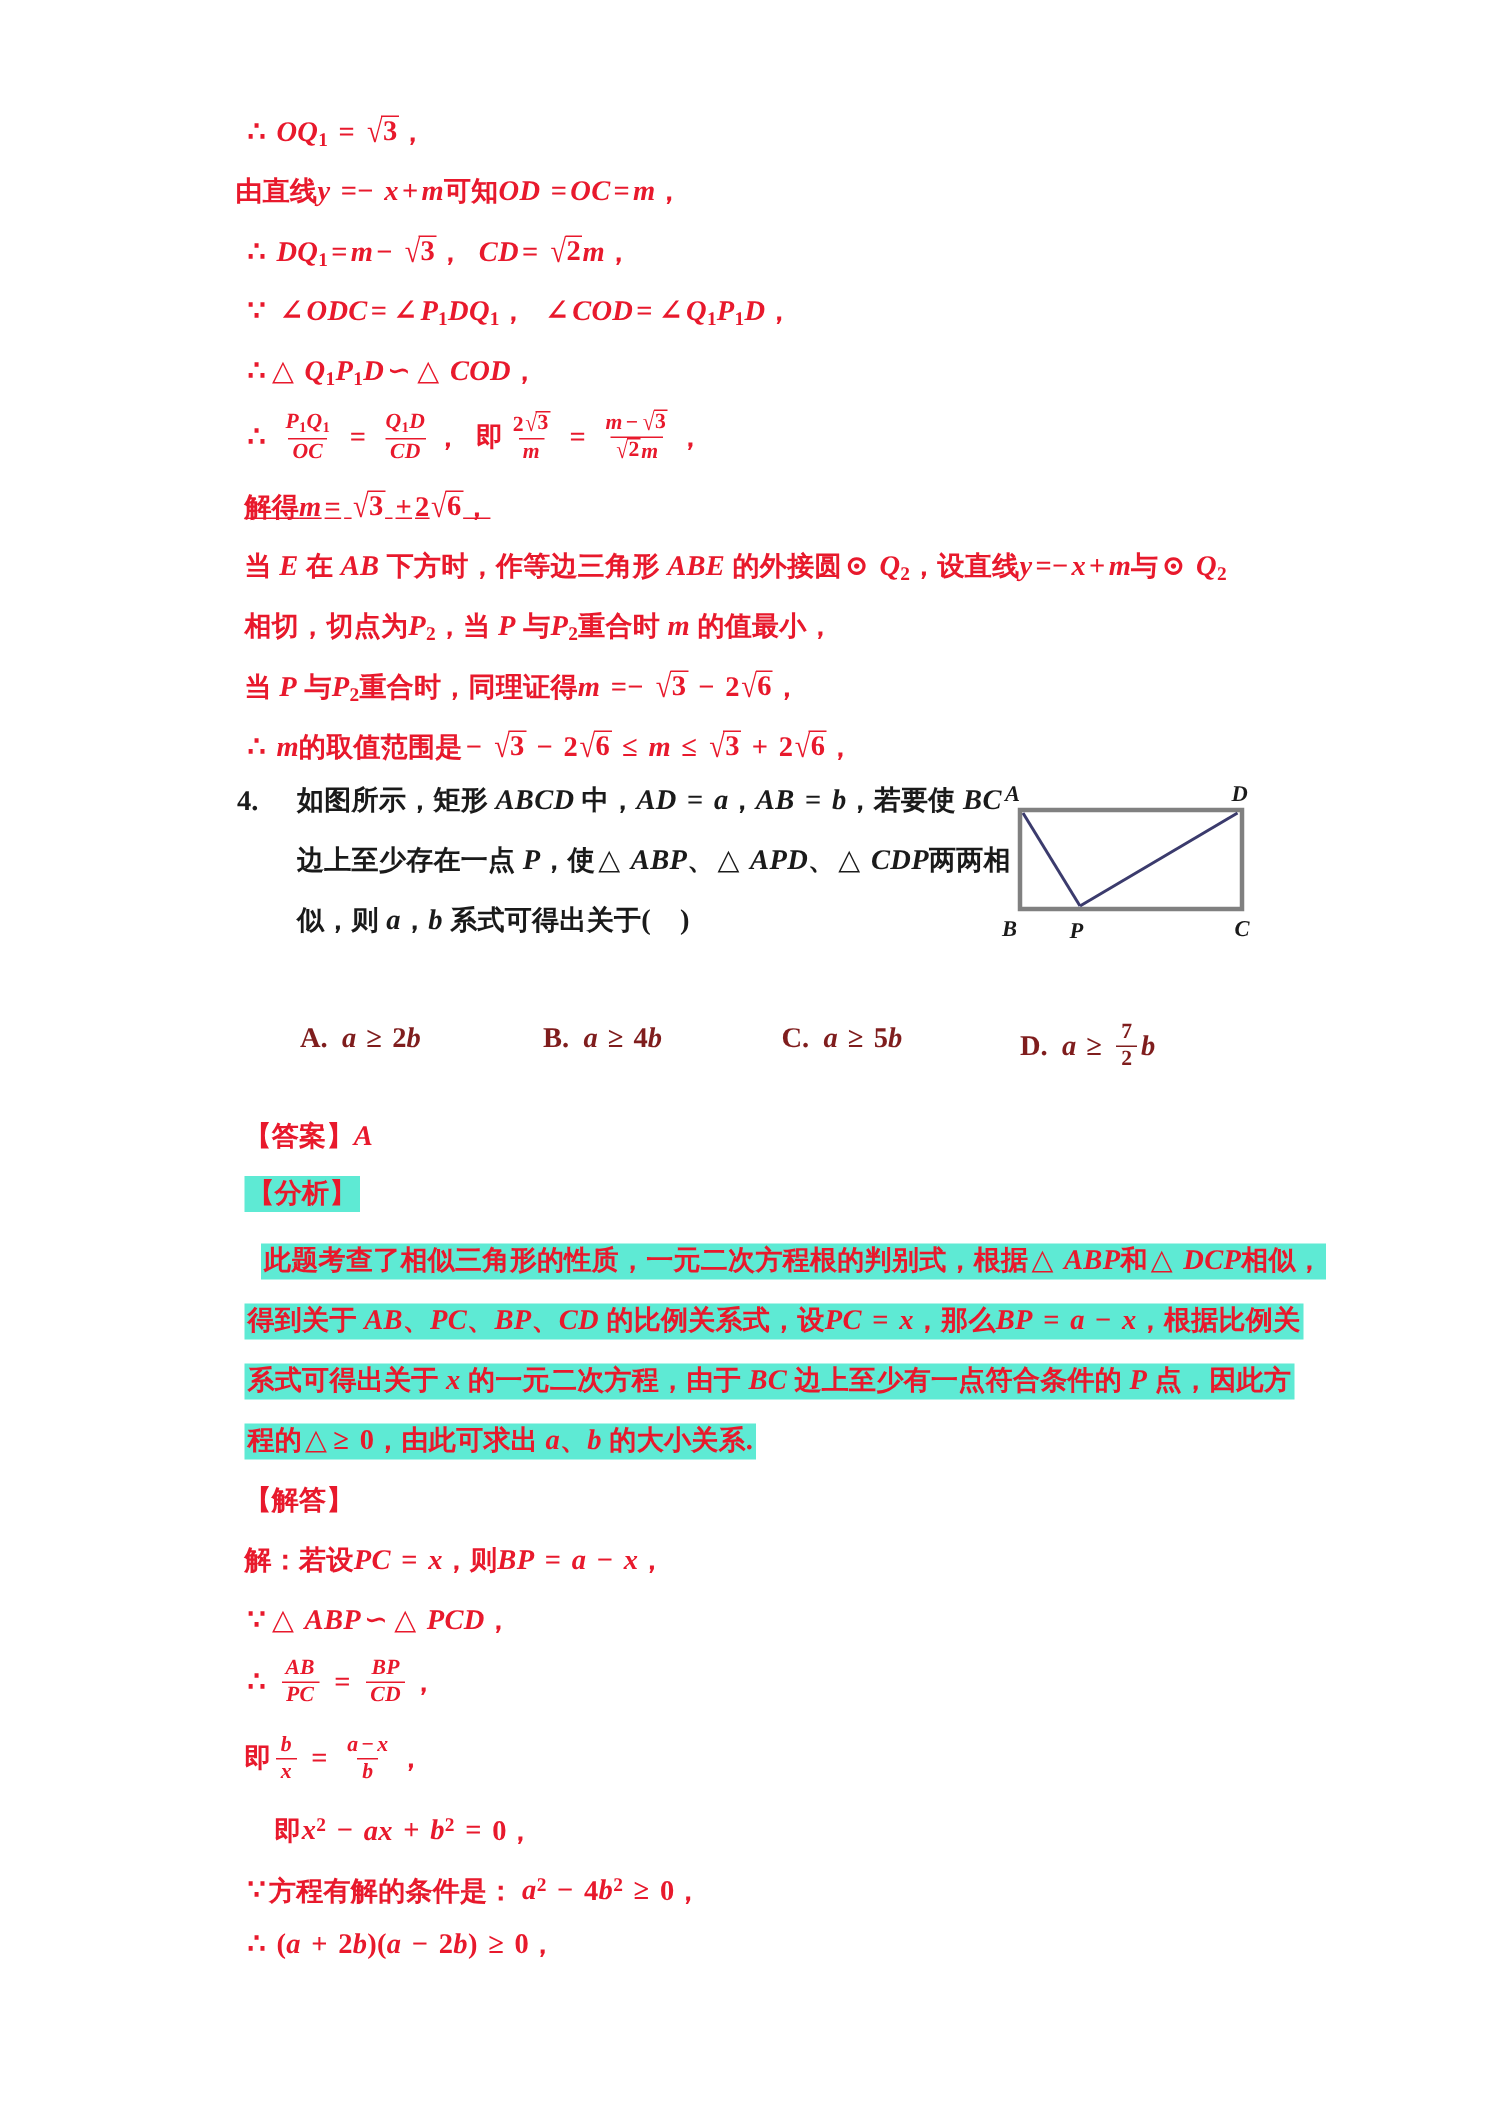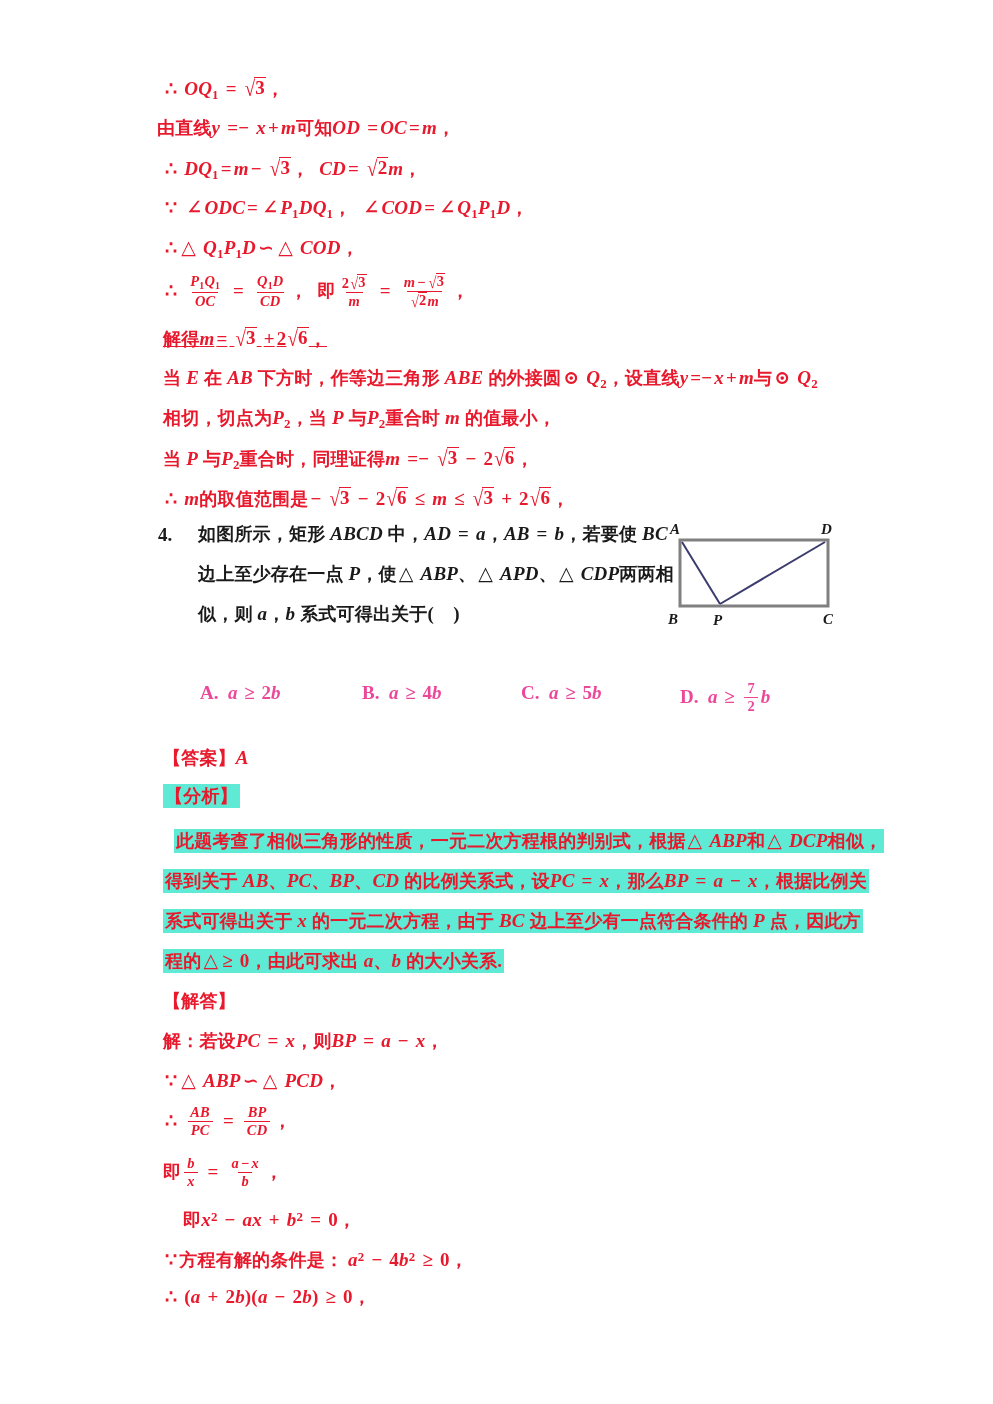--- a/index.html
+++ b/index.html
@@ -98,21 +98,21 @@
   .q-body .line.black { color: #1a1a1a; }
 
   
   .figure {
     position: absolute;
   }
 
   
   .opt {
     position: absolute;
-    color: #ec4899;
+    color: #7f1d1d;
     font-weight: bold;
     font-size: 19px;
     white-space: nowrap;
   }
 </style>
 </head>
 <body>
 
 <div class="page">
 

